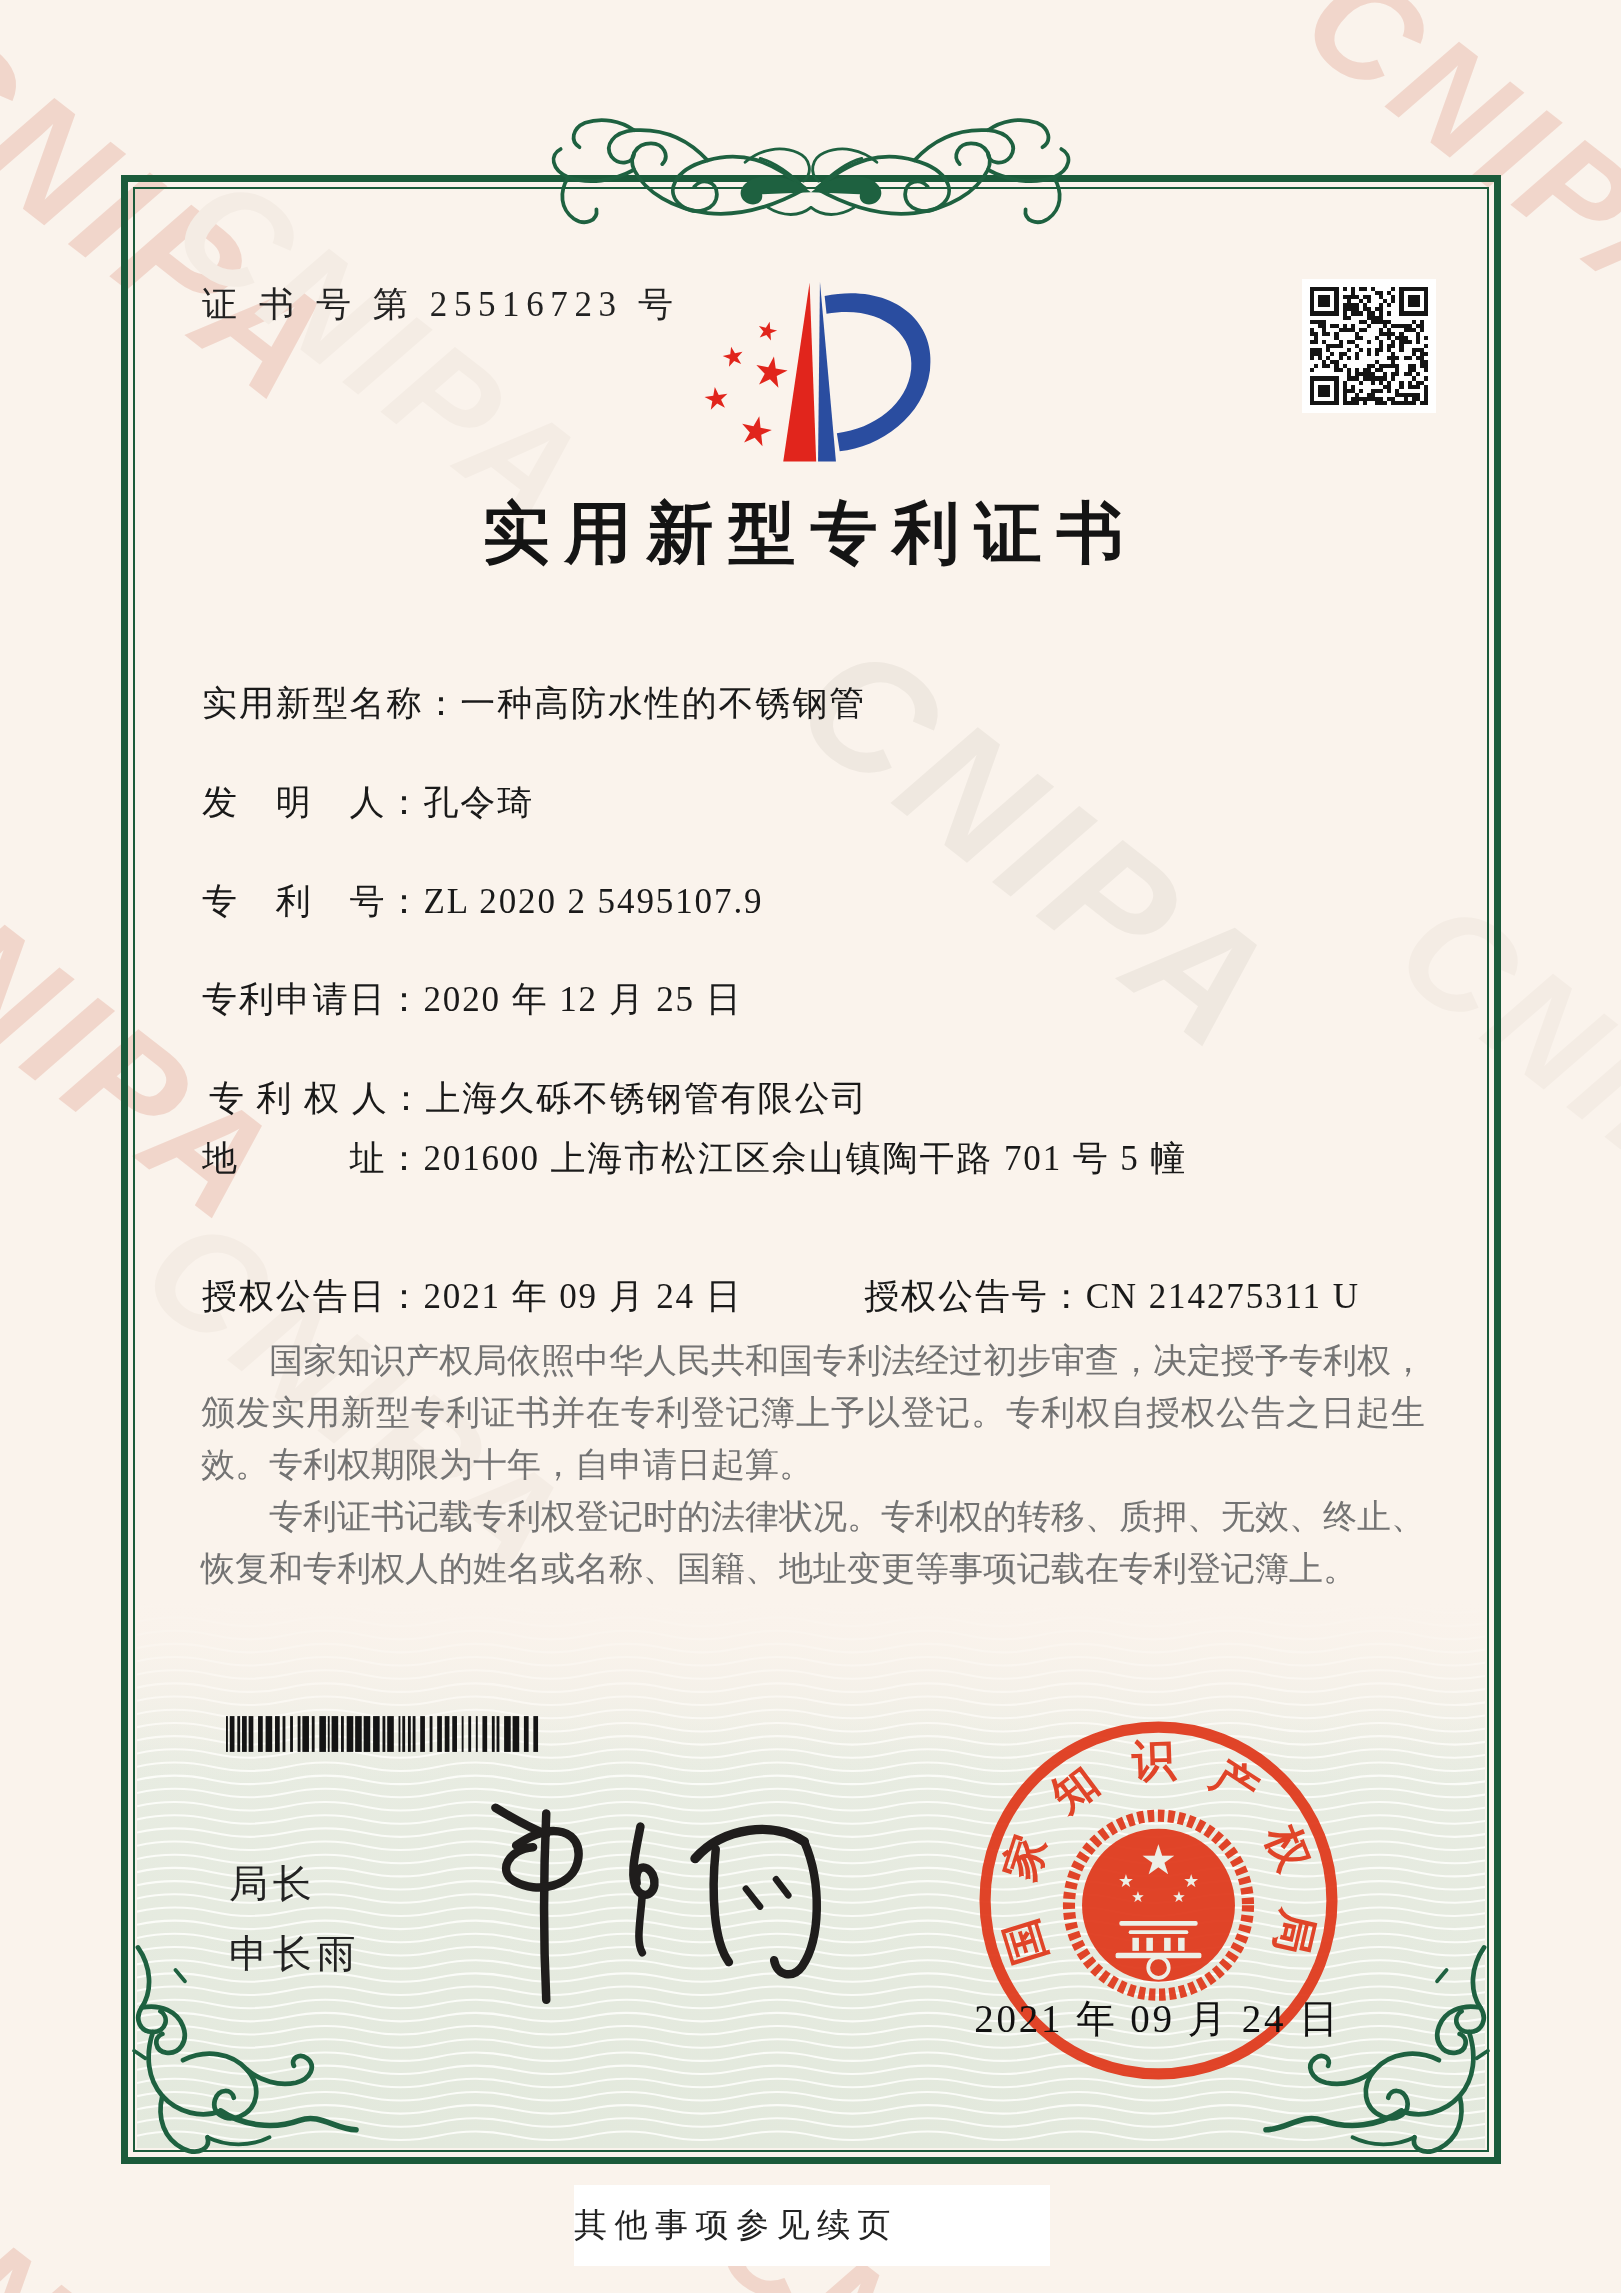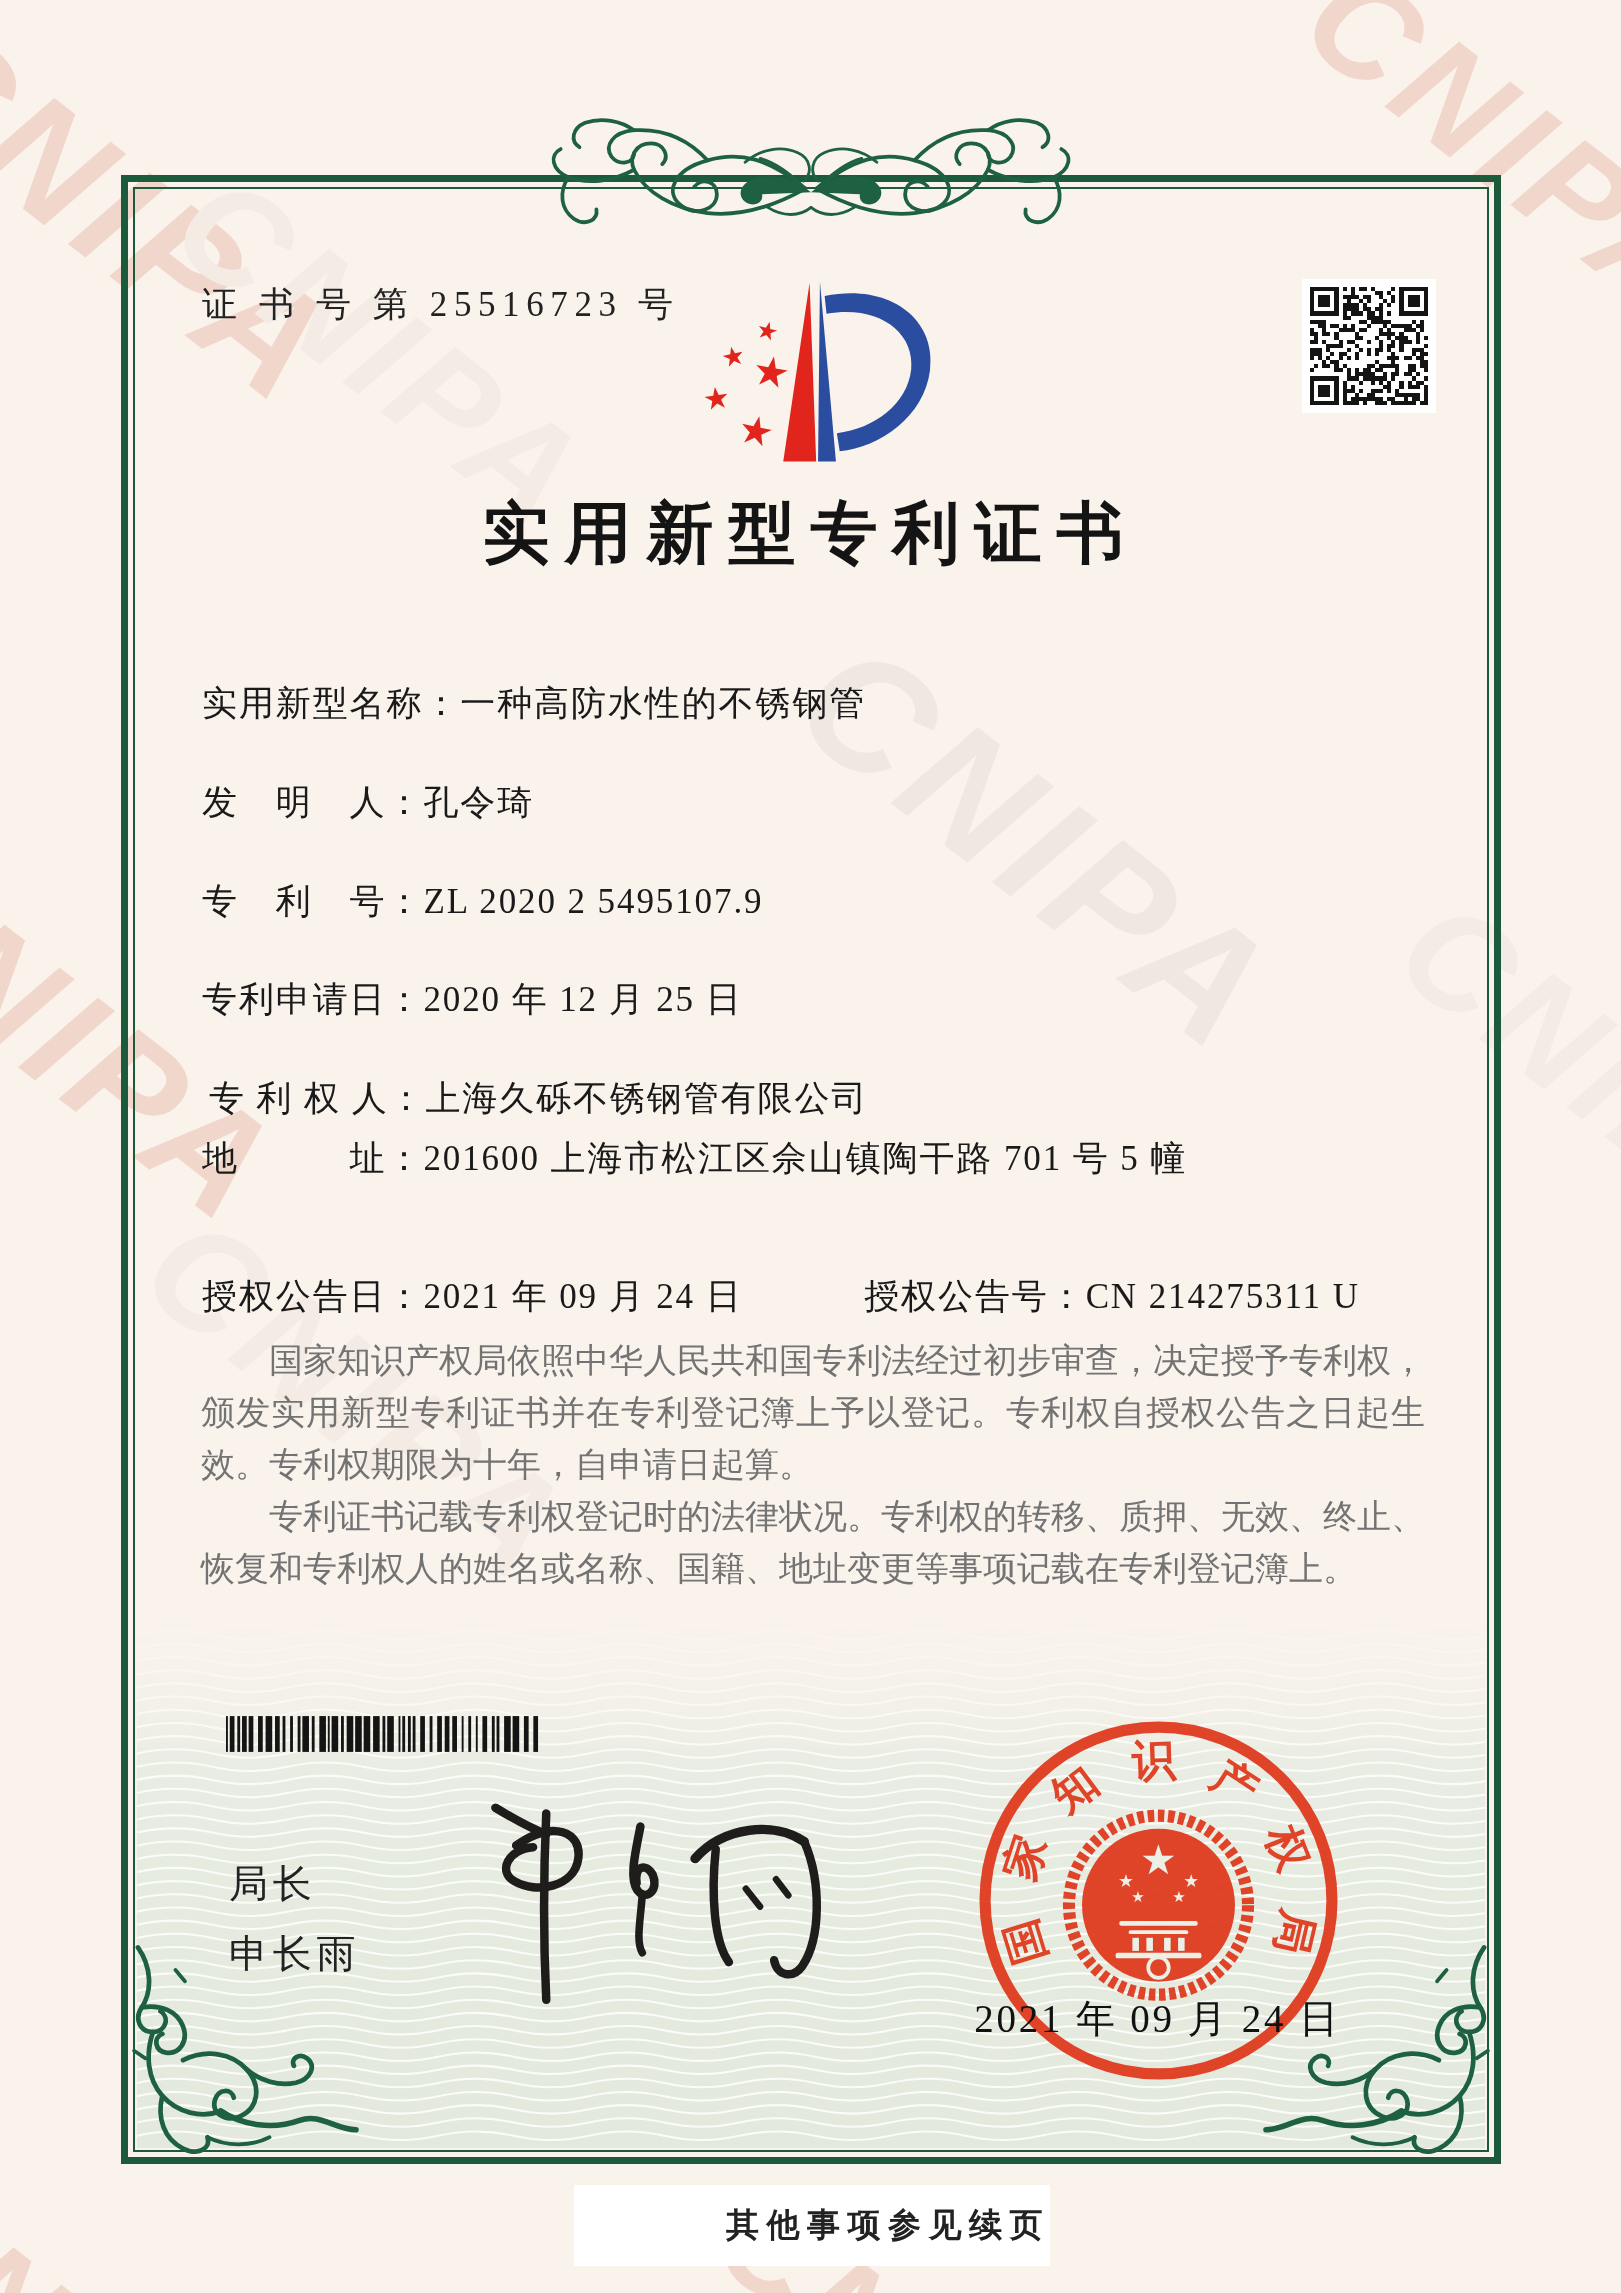--- a/index.html
+++ b/index.html
@@ -81,21 +81,21 @@
     position:absolute; left:960px; top:1992px; width:395px; z-index:7;
     text-align:center; font-size:39px; letter-spacing:2.8px; color:#111;
   }
   
   .page-num{
     position:absolute; left:0; top:2107px; width:100%; z-index:6;
     text-align:center; font-size:29px; letter-spacing:3.8px; color:#222;
   }
   .footer-strip{
     position:absolute; left:574px; top:2185px; width:476px; height:81px; z-index:6;
-    background:#ffffff; display:flex; align-items:center; justify-content:flex-end;font-weight:bold;
+    background:#ffffff; display:flex; align-items:center; justify-content:flex-start;
   }
   .footer-note{font-size:33px; letter-spacing:7.5px; color:#222;}
 </style>
 </head>
 <body>
 
 <div class="page">
 
   <div class="wm wm-pink" style="left:-38px; top:-19px; font-size:155px;">CNIPA</div>
   <div class="wm wm-pink" style="left:1375px; top:-66px; font-size:141px;">CNIPA</div>

